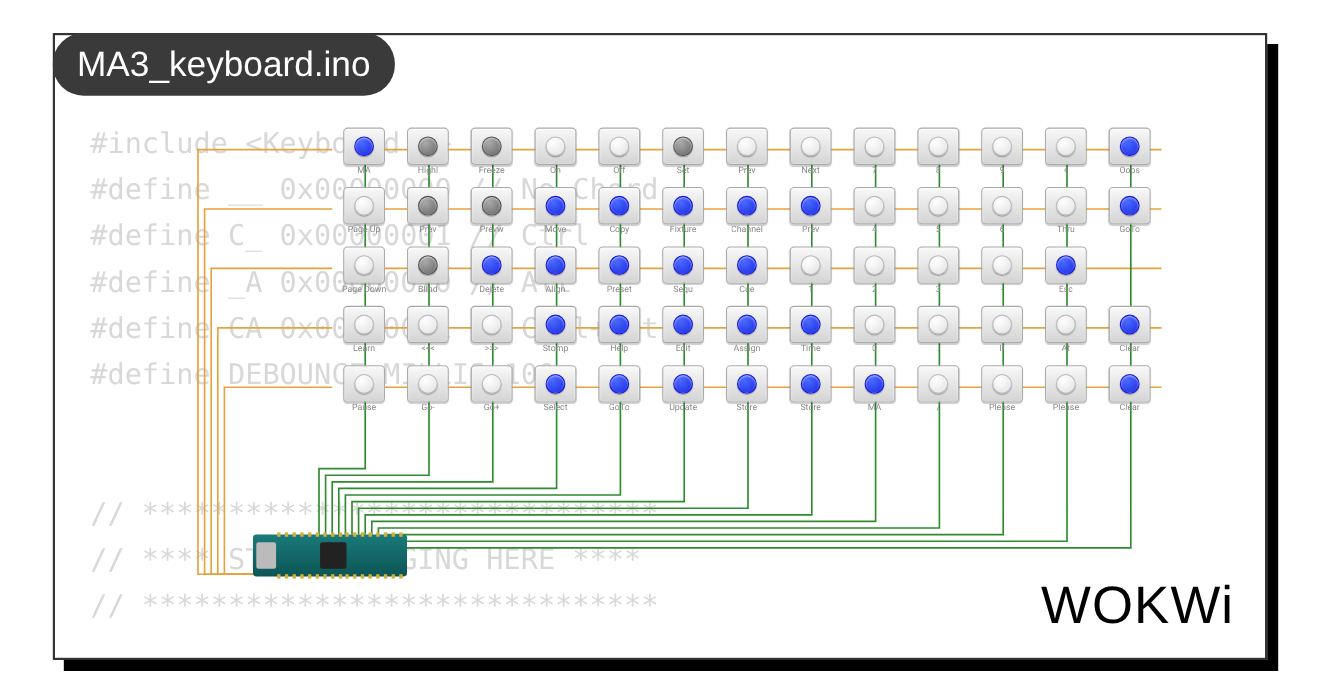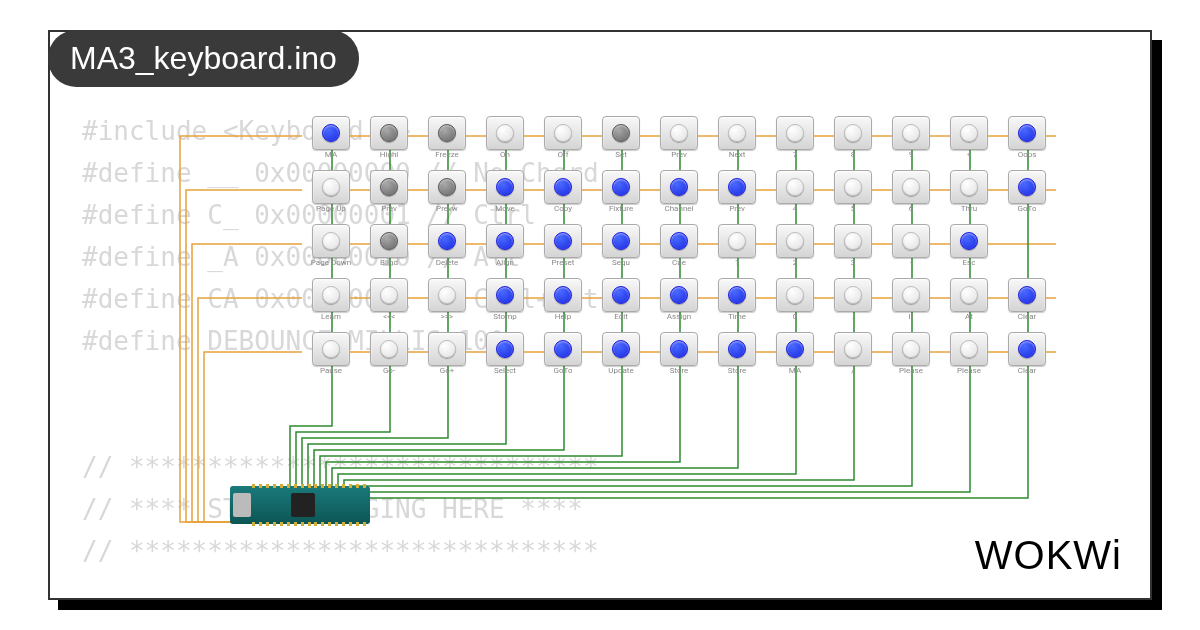--- a/index.html
+++ b/index.html
@@ -42,21 +42,21 @@
     line-height: 42px;
     color: #d8d8d8;
     white-space: pre;
     user-select: none;
   }
   .wokwi-logo {
     position: absolute;
     bottom: 20px;
     right: 28px;
     font-family: "Comic Sans MS", cursive, sans-serif;
-    font-size: 40px;
+    font-size: 48px;
     font-weight: 400;
     letter-spacing: 1px;
     color: #000;
   }
   .diagram {
     position: absolute;
     top: 74px;
     left: 70px;
     width: 1000px;
     height: 420px;

